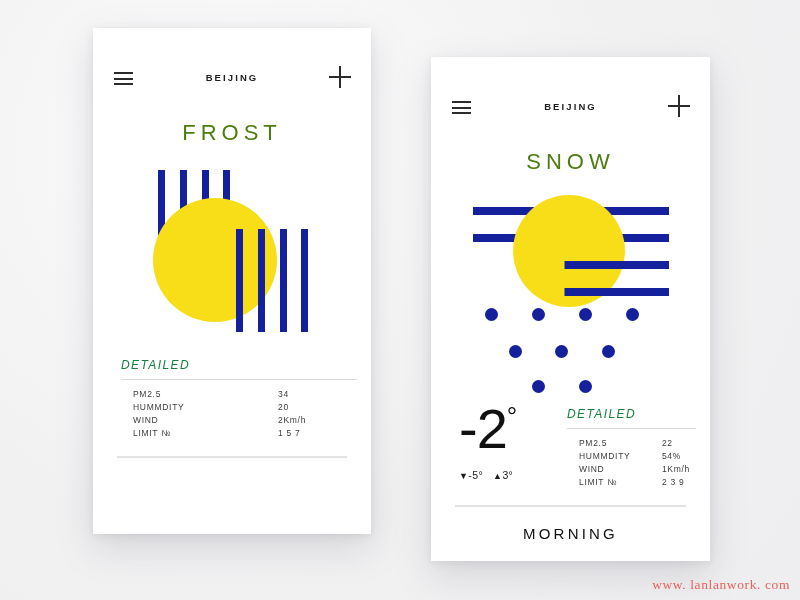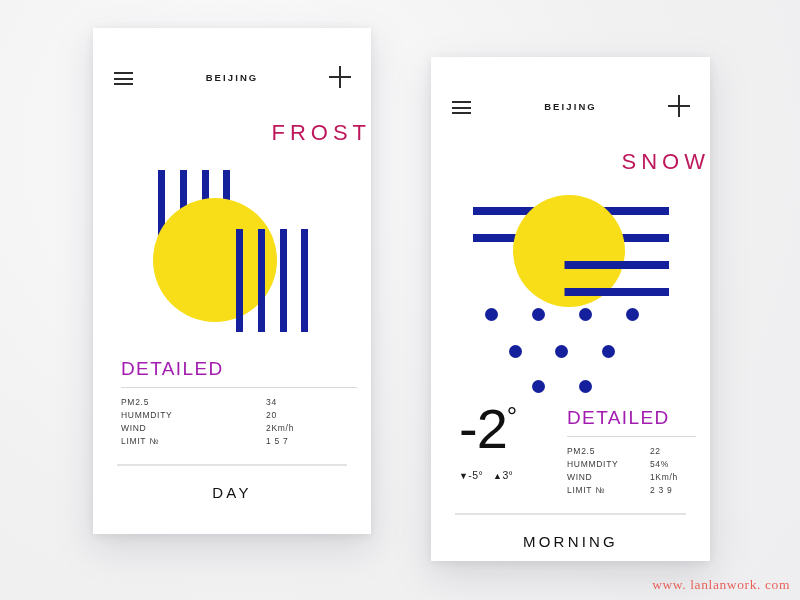--- a/index.html
+++ b/index.html
@@ -74,24 +74,24 @@
   }
   .plus::before, .plus::after {
     content: "";
     position: absolute;
     background: #2b2b2b;
   }
   .plus::before { left: 0; top: 10px; width: 22px; height: 1.8px; }
   .plus::after  { top: 0; left: 10px; height: 22px; width: 1.8px; }
 
   .condition {
-    text-align: right;
+    text-align: center;
     font-size: 22px;
     letter-spacing: 5px;
-    color: #be185d;
+    color: #4d7c0f;
     font-weight: 400;
     margin-top: 28px;
   }
 
   
   .art {
     position: relative;
     width: 100%;
   }
   #art-frost { height: 180px; margin-top: 16px; }
@@ -148,34 +148,36 @@
     font-size: 10.5px;
     color: #1c1c1c;
     letter-spacing: 0.4px;
     white-space: nowrap;
   }
   .minmax .sep { display: inline-block; width: 10px; }
   .arrow { font-size: 9px; }
 
   .detail-col { flex: 1; padding-top: 4px; }
   .detail-title {
-    font-size: 19px;
+    font-size: 12px;
     letter-spacing: 1.4px;
-    color: #a21caf;
+    color: #15803d;
     padding-bottom: 7px;
+    font-style: italic;
   }
   .detail-rule {
     height: 1px;
     background: #d8d8d8;
     margin-bottom: 7px;
     margin-right: 14px;
   }
   .detail-table {
     width: 100%;
     border-collapse: collapse;
+    margin-left: 12px;
   }
   .detail-table td {
     font-size: 8.5px;
     letter-spacing: 0.7px;
     color: #3b3b3b;
     padding: 1.6px 0;
     vertical-align: top;
   }
   .detail-table td.key { width: 58%; }
 
@@ -260,21 +262,20 @@
           <td class="key">LIMIT №</td>
           <td>1&nbsp;5&nbsp;7</td>
         </tr>
       </tbody>
         </table>
     </div>
   </div>
 
   <div class="divider" style="margin-top:16px;"></div>
   <div class="divider"></div>
-  <div class="footrow">DAY</div>
 </div>
 
 <div class="card" id="card-snow" style="background: rgb(255, 255, 255);">
 
   <div class="topbar">
     <div class="hamburger">
       <span></span>
       <span></span>
       <span></span>
     </div>

